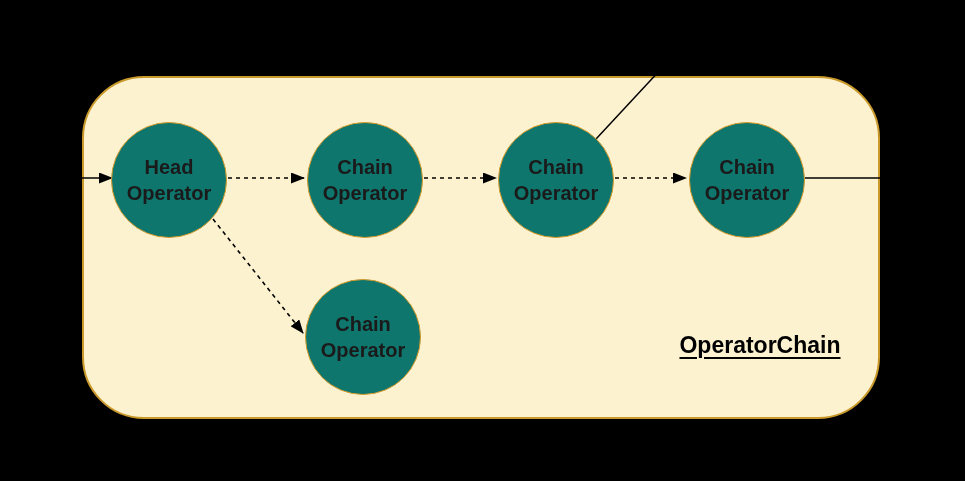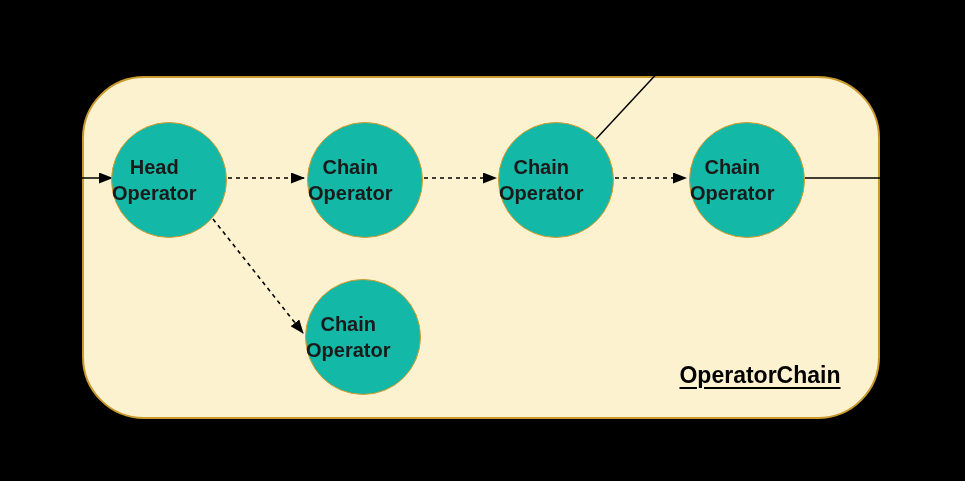--- a/index.html
+++ b/index.html
@@ -33,42 +33,43 @@
     width: 965px;
     height: 481px;
     pointer-events: none;
   }
   .node {
     position: absolute;
     width: 116px;
     height: 116px;
     box-sizing: border-box;
     border-radius: 50%;
-    background: #14b8a6;
+    background: #0f766e;
     border: 1.5px solid #D89C2B;
     display: flex;
     align-items: center;
+    justify-content: center;
     text-align: center;
   }
   .node .node-label {
     font-size: 20px;
     font-weight: bold;
     line-height: 26px;
     color: #1A1A1A;
     white-space: pre-line;
   }
   #node-head      { left: 111px; top: 122px; }
   #node-chain-1   { left: 307px; top: 122px; }
   #node-chain-2   { left: 498px; top: 122px; }
   #node-chain-3   { left: 689px; top: 122px; }
   #node-chain-4   { left: 305px; top: 279px; }
   #chain-title {
     position: absolute;
     left: 640px;
-    top: 362px;
+    top: 332px;
     width: 240px;
     text-align: center;
     font-size: 23px;
     font-weight: bold;
     color: #000000;
     text-decoration: underline;
     text-underline-offset: 4px;
   }
 </style>
 </head>

